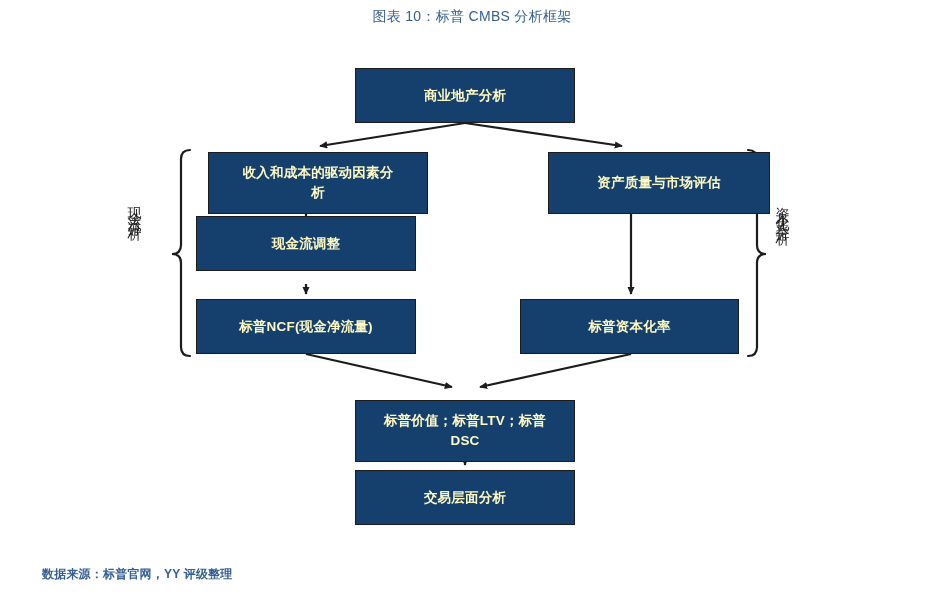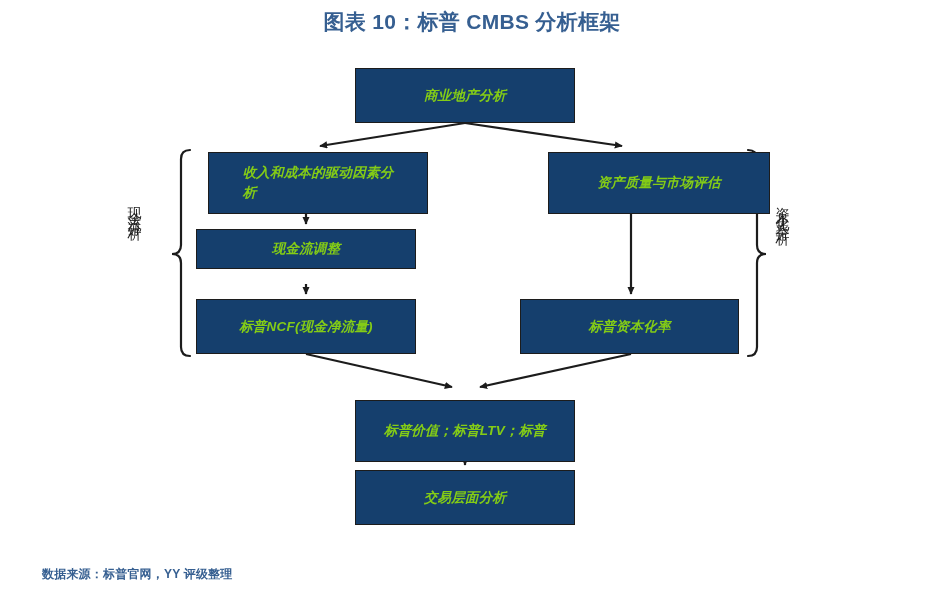--- a/index.html
+++ b/index.html
@@ -14,57 +14,56 @@
     font-family: "Liberation Sans", "DejaVu Sans", sans-serif;
     overflow: hidden;
   }
 
   #chart-title {
     position: absolute;
     left: 0;
     top: 8px;
     width: 944px;
     text-align: center;
-    font-size: 21px;
-    font-weight: bold;
+    font-size: 14px;
+    font-weight: normal;
     color: #365f91;
     letter-spacing: 0.3px;
   }
 
   #diagram-canvas {
     position: absolute;
     left: 0;
     top: 0;
     width: 944px;
     height: 605px;
   }
 
   .node-box {
     position: absolute;
     background: #153f6d;
     border: 1.5px solid #1c1c1c;
     box-sizing: border-box;
-    color: #84cc16;
+    color: #fef9c3;
     font-size: 13.5px;
     font-weight: bold;
     display: flex;
     align-items: center;
     justify-content: center;
-    text-align: left;
+    text-align: center;
     line-height: 1.45;
     padding: 2px 10px;
     letter-spacing: 0.2px;
-    font-style: italic;
   }
 
   .node-box span { display: block; }
 
   #node-top        { left: 355px; top: 68px;  width: 220px; height: 55px; }
   #node-left-1     { left: 208px; top: 152px; width: 220px; height: 62px; }
-  #node-left-2     { left: 196px; top: 229px; width: 220px; height: 40px; }
+  #node-left-2     { left: 196px; top: 216px; width: 220px; height: 55px; }
   #node-left-3     { left: 196px; top: 299px; width: 220px; height: 55px; }
   #node-right-1    { left: 520px; top: 152px; width: 222px; height: 62px; margin-left: 28px; }
   #node-right-2    { left: 520px; top: 299px; width: 219px; height: 55px; }
   #node-bottom-1   { left: 355px; top: 392px; width: 220px; height: 62px; margin-top: 8px; }
   #node-bottom-2   { left: 355px; top: 470px; width: 220px; height: 55px; }
 
   .side-label {
     position: absolute;
     font-size: 14px;
     font-weight: normal;
@@ -140,20 +139,21 @@
   <span>资产质量与市场评估</span>
 </div>
 
 <div class="node-box" id="node-right-2">
   <span>标普资本化率</span>
 </div>
 
 <div class="node-box" id="node-bottom-1">
   <div>
     <span>标普价值；标普LTV；标普</span>
+    <span>DSC</span>
   </div>
 </div>
 
 <div class="node-box" id="node-bottom-2">
   <span>交易层面分析</span>
 </div>
 
 <div class="side-label" id="label-left">现金流分析</div>
 
 <div class="side-label" id="label-right">资本化率分析</div>

